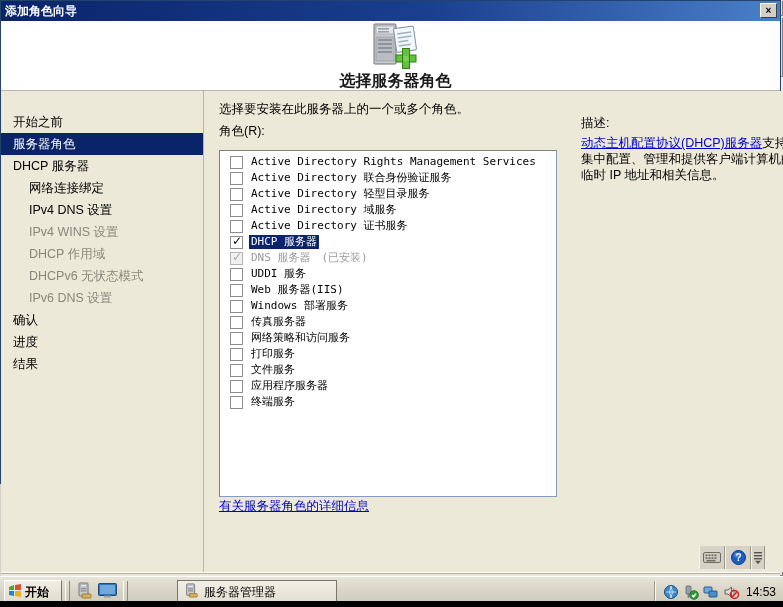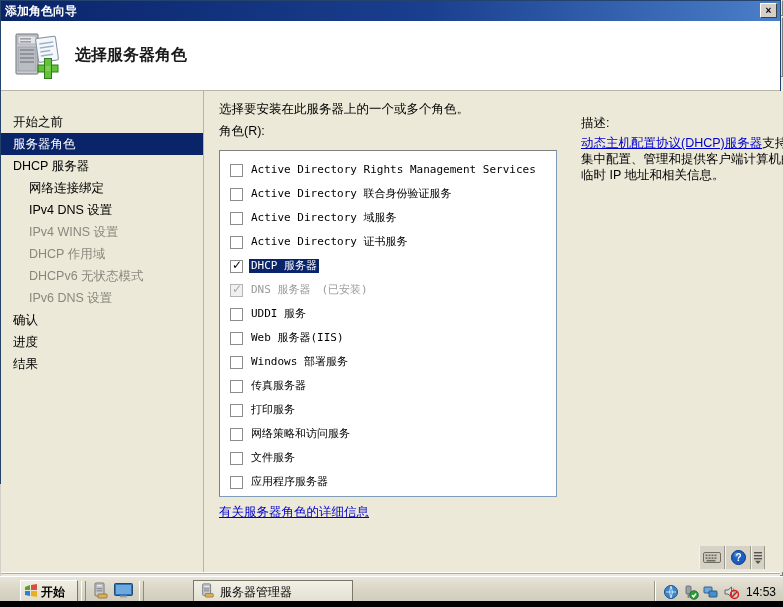--- a/index.html
+++ b/index.html
@@ -118,20 +118,21 @@
   }
 
   
   #header {
     position: relative;
     height: 69px;
     background: #ffffff;
     border-bottom: 1px solid #b8b4a8;
     display: flex;
     align-items: center;
+    flex-direction: column;
   }
   #header-icon {
     margin-left: 10px;
     width: 54px;
     height: 50px;
     flex: none;
   }
   #header-title {
     font-size: 16px;
     font-weight: bold;
@@ -206,21 +207,20 @@
     box-sizing: border-box;
     overflow: hidden;
     padding: 3px 0 0 2px;
   }
   .role-row {
     display: flex;
     align-items: center;
     height: 16px;
     padding-left: 8px;
     cursor: default;
-    margin-top: 8px;
   }
   .role-check {
     width: 13px; height: 13px;
     flex: none;
     background: #ffffff;
     border: 1px solid #8d8d8d;
     box-sizing: border-box;
     margin-right: 6px;
     position: relative;
   }
@@ -246,21 +246,21 @@
     padding: 0 2px;
   }
   .role-row.selected .role-label {
     background: #0a246a;
     color: #ffffff;
   }
   .role-row.disabled .role-label { color: #9a9a9a; }
 
   
   #details-link {
-    margin-top: 7px;
+    margin-top: 1px;
     font-size: 12.5px;
     color: #0000cc;
     text-decoration: underline;
     cursor: pointer;
     display: inline-block;
   }
 
   
   #main-right {
     margin-left: 22px;
@@ -360,21 +360,21 @@
     display: flex;
     align-items: center;
     box-sizing: border-box;
   }
   #taskbar-strip {
     position: absolute;
     left: 0; bottom: 0; width: 783px; height: 6px;
     background: #000000;
   }
   #start-btn {
-    margin-left: 20px;
+    margin-left: 4px;
     height: 24px;
     min-width: 58px;
     background: linear-gradient(to bottom, #f0eee2 0%, #dfdbcd 100%);
     border: 1px solid #ffffff;
     border-right-color: #7a766a;
     border-bottom-color: #7a766a;
     box-sizing: border-box;
     display: flex;
     align-items: center;
     padding: 0 6px 0 3px;
@@ -513,20 +513,24 @@
               <div class="role-row">
                 <span class="role-check"></span>
                 <span class="role-label">Active Directory Rights Management Services</span>
               </div>
               <div class="role-row">
                 <span class="role-check"></span>
                 <span class="role-label">Active Directory 联合身份验证服务</span>
               </div>
               <div class="role-row">
                 <span class="role-check"></span>
+                <span class="role-label">Active Directory 轻型目录服务</span>
+              </div>
+              <div class="role-row">
+                <span class="role-check"></span>
                 <span class="role-label">Active Directory 域服务</span>
               </div>
               <div class="role-row">
                 <span class="role-check"></span>
                 <span class="role-label">Active Directory 证书服务</span>
               </div>
               <div class="role-row selected">
                 <span class="role-check">
                   <span class="tick">✓</span>
                 </span>
@@ -549,25 +553,25 @@
               <div class="role-row">
                 <span class="role-check"></span>
                 <span class="role-label">Windows 部署服务</span>
               </div>
               <div class="role-row">
                 <span class="role-check"></span>
                 <span class="role-label">传真服务器</span>
               </div>
               <div class="role-row">
                 <span class="role-check"></span>
+                <span class="role-label">网络策略和访问服务</span>
+              </div>
+              <div class="role-row">
+                <span class="role-check"></span>
                 <span class="role-label">打印服务</span>
-              </div>
-              <div class="role-row">
-                <span class="role-check"></span>
-                <span class="role-label">网络策略和访问服务</span>
               </div>
               <div class="role-row">
                 <span class="role-check"></span>
                 <span class="role-label">文件服务</span>
               </div>
               <div class="role-row">
                 <span class="role-check"></span>
                 <span class="role-label">应用程序服务器</span>
               </div>
               <div class="role-row">

